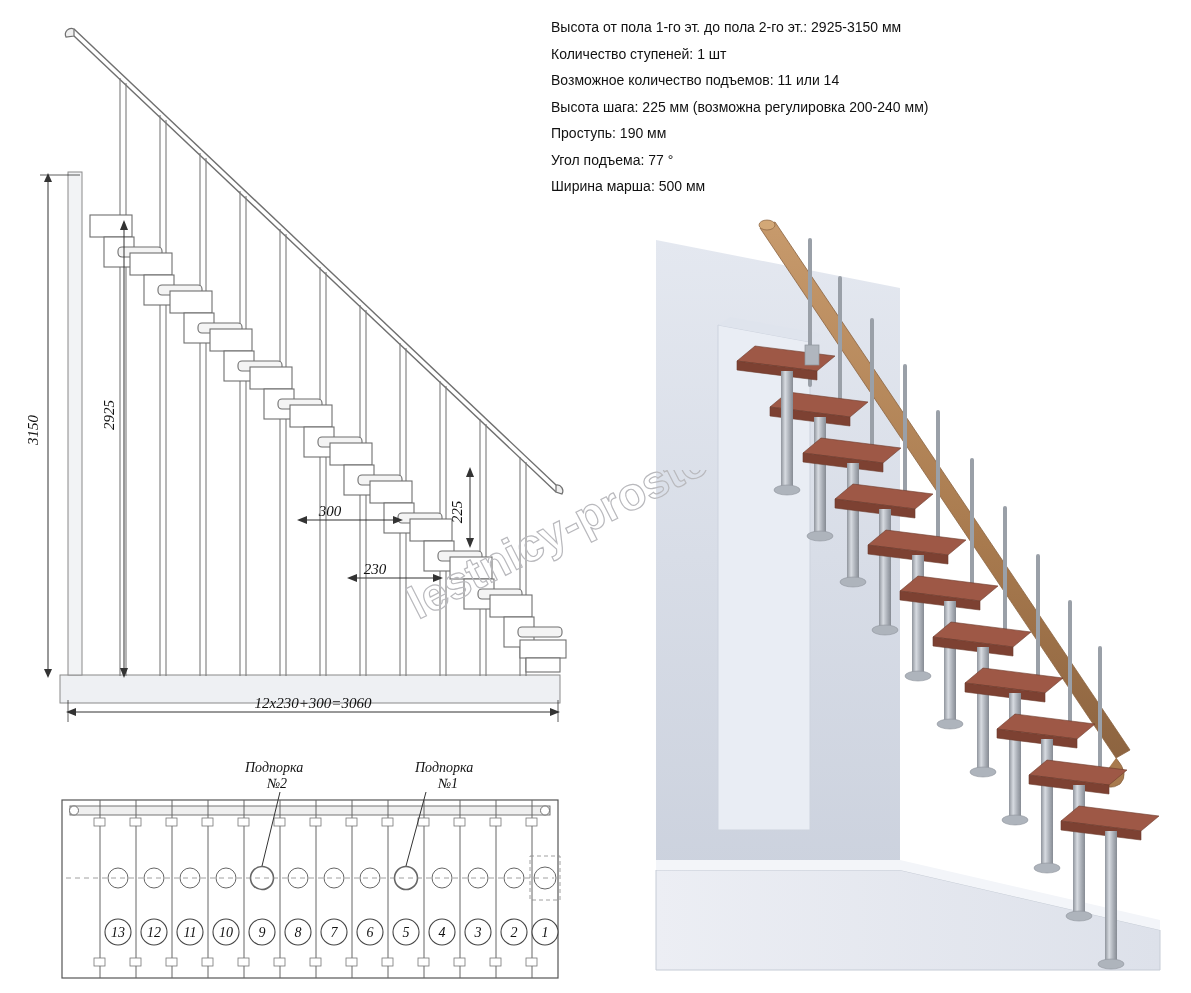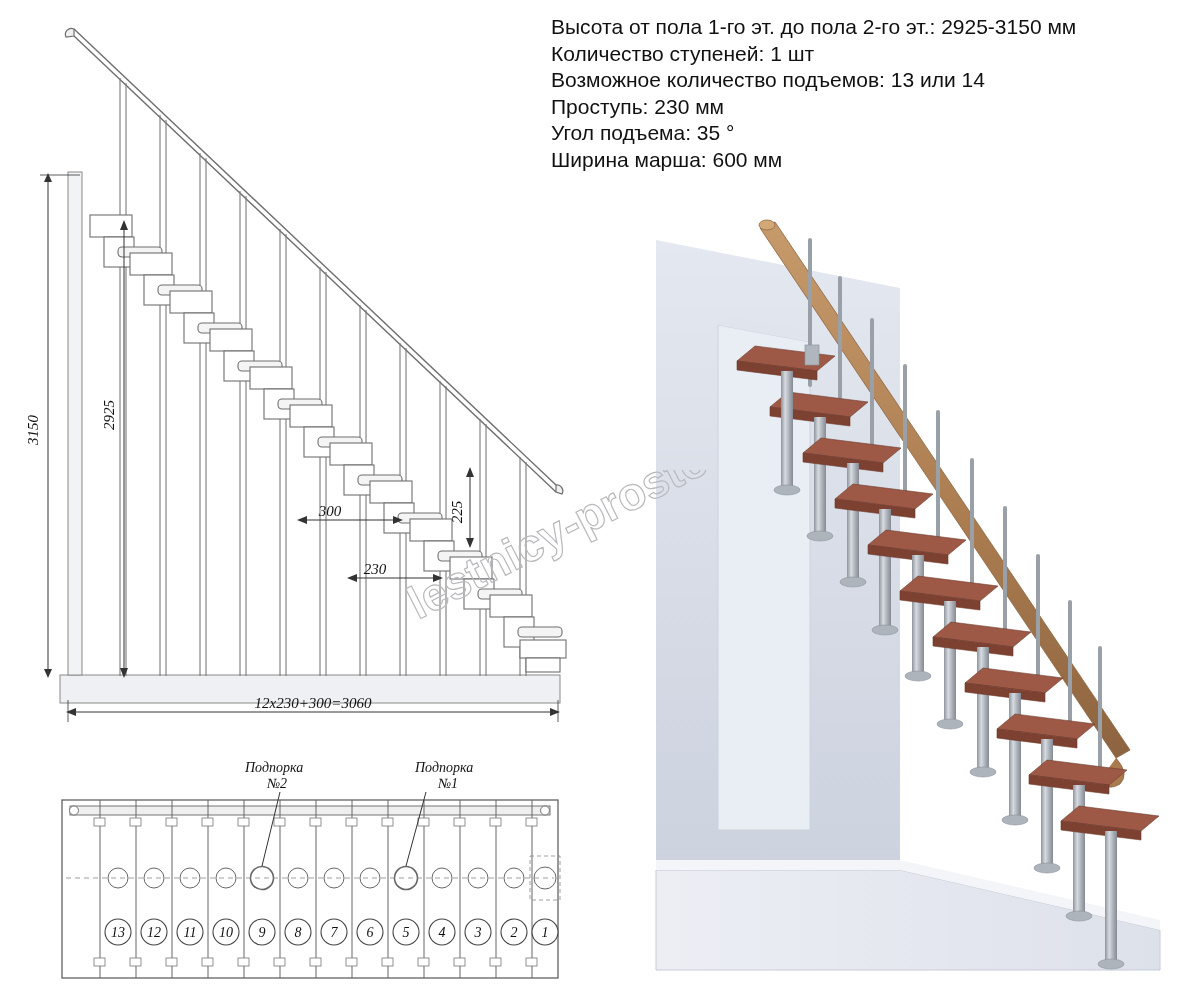--- a/index.html
+++ b/index.html
@@ -4,21 +4,21 @@
 <style>
   html,body{margin:0;padding:0;}
   body{
     width:1191px;height:993px;position:relative;overflow:hidden;
     background:#ffffff;
     font-family:"Liberation Sans", sans-serif;
     color:#1a1a1a;
   }
   .specs{
     position:absolute; left:551px; top:14px; width:620px;
-    font-size:21px; line-height:26.5px; color:#111;
+    font-size:14px; line-height:26.5px; color:#111;
   }
   .specs div{white-space:nowrap;}
 
   
   #elevation{position:absolute;left:0;top:0;width:600px;height:750px;}
   #plan{position:absolute;left:40px;top:760px;width:540px;height:230px;}
   #render{position:absolute;left:600px;top:170px;width:591px;height:823px;}
 
   .dimtext{
     font-family:"Liberation Serif", serif;
@@ -52,24 +52,25 @@
     stroke:#b9b9bd;
     stroke-width:1.2px;
   }
 </style>
 </head>
 <body>
 
 <div class="specs">
   <div>Высота от пола 1-го эт. до пола 2-го эт.: 2925-3150 мм</div>
   <div>Количество ступеней: 1 шт</div>
-  <div>Возможное количество подъемов: 13 или 14</div>
-  <div>Проступь: 230 мм</div>
-  <div>Угол подъема: 35 °</div>
-  <div>Ширина марша: 600 мм</div>
+  <div>Возможное количество подъемов: 11 или 14</div>
+  <div>Высота шага: 225 мм (возможна регулировка 200-240 мм)</div>
+  <div>Проступь: 190 мм</div>
+  <div>Угол подъема: 77 °</div>
+  <div>Ширина марша: 500 мм</div>
 </div>
 
 <svg id="elevation" viewBox="0 0 600 750">
 
   <rect x="60" y="675" width="500" height="28" fill="#eef0f3" stroke="#8a8a8a" stroke-width="1"></rect>
 
   <rect x="68" y="172" width="14" height="503" fill="#f2f3f5" stroke="#8a8a8a" stroke-width="1"></rect>
 
   <g>
     <line x1="74" y1="36" x2="556" y2="492" stroke="#6f6f6f" stroke-width="1.4"></line>

